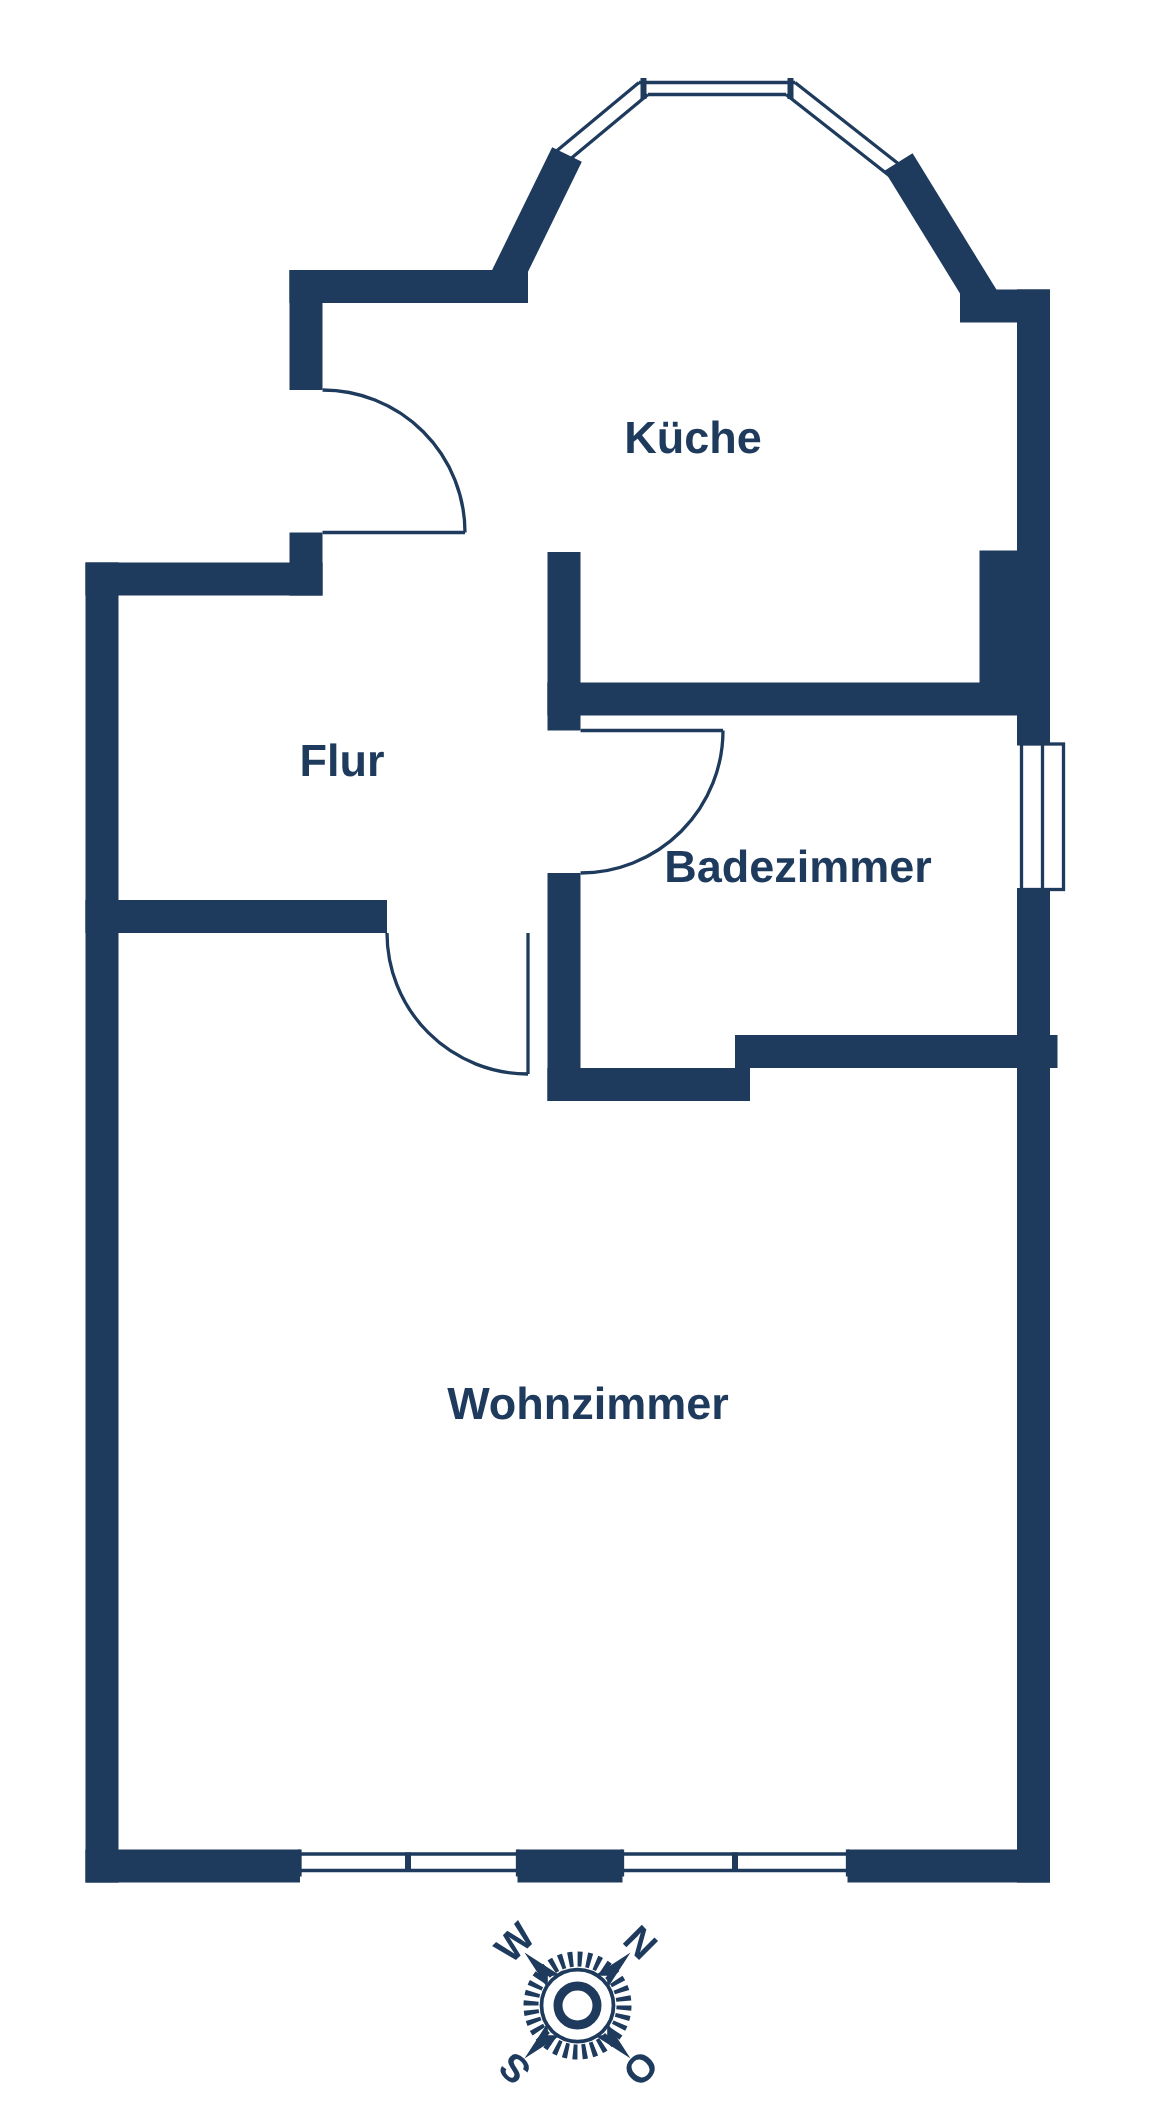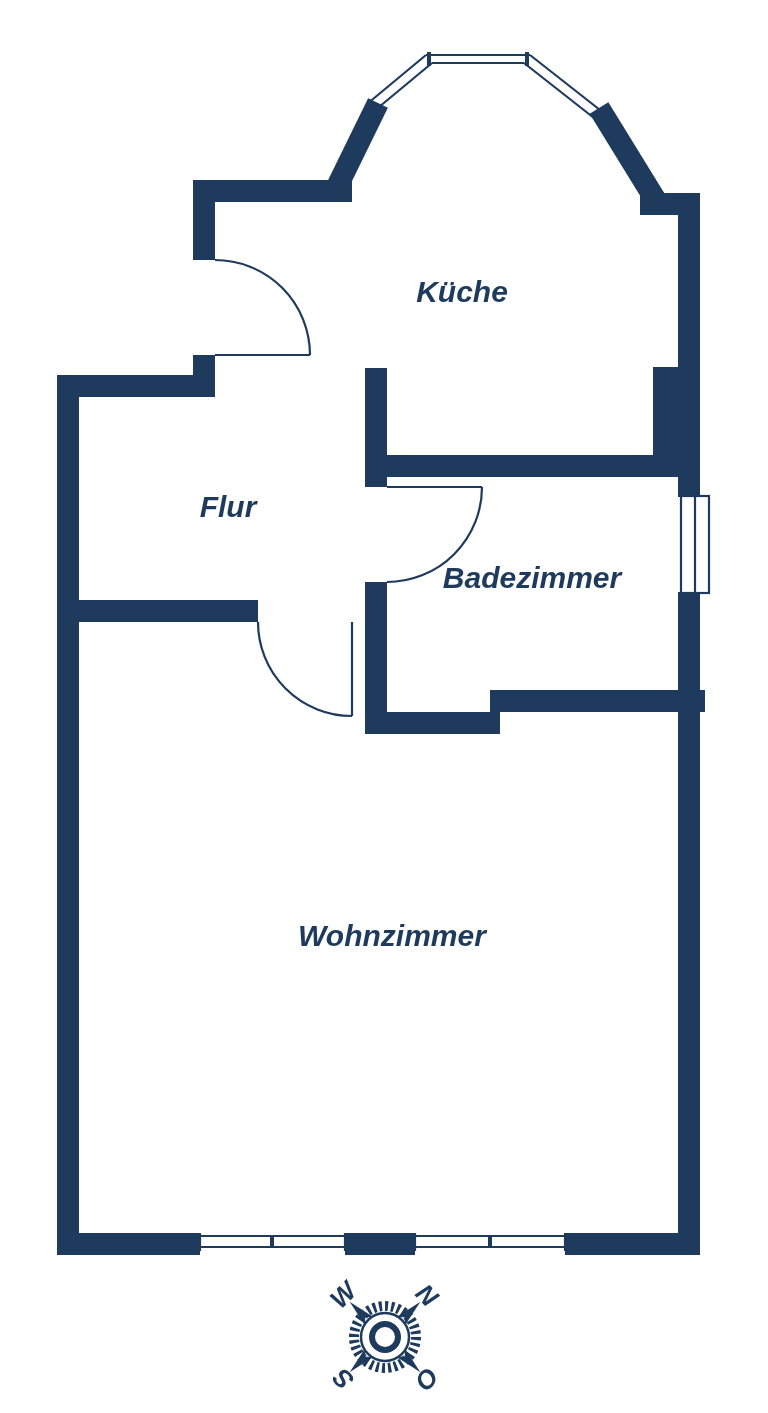--- a/index.html
+++ b/index.html
@@ -7,21 +7,20 @@
     padding:0;
     background:var(--background-color,#ffffff);
     font-family:"Liberation Sans", sans-serif;
   }
   .stage{
     position:relative;
     width:768px;
     height:1413px;
     margin:0 auto;
     background:var(--background-color,#ffffff);
-    font-style:italic;
   }
   svg{display:block}
   .wall{
     stroke:var(--wall-color,#1e3a5c);
     stroke-width:22;
     fill:none;
     stroke-linecap:butt;
   }
   .wall-fill{fill:var(--wall-color,#1e3a5c);stroke:none}
   .thin{

